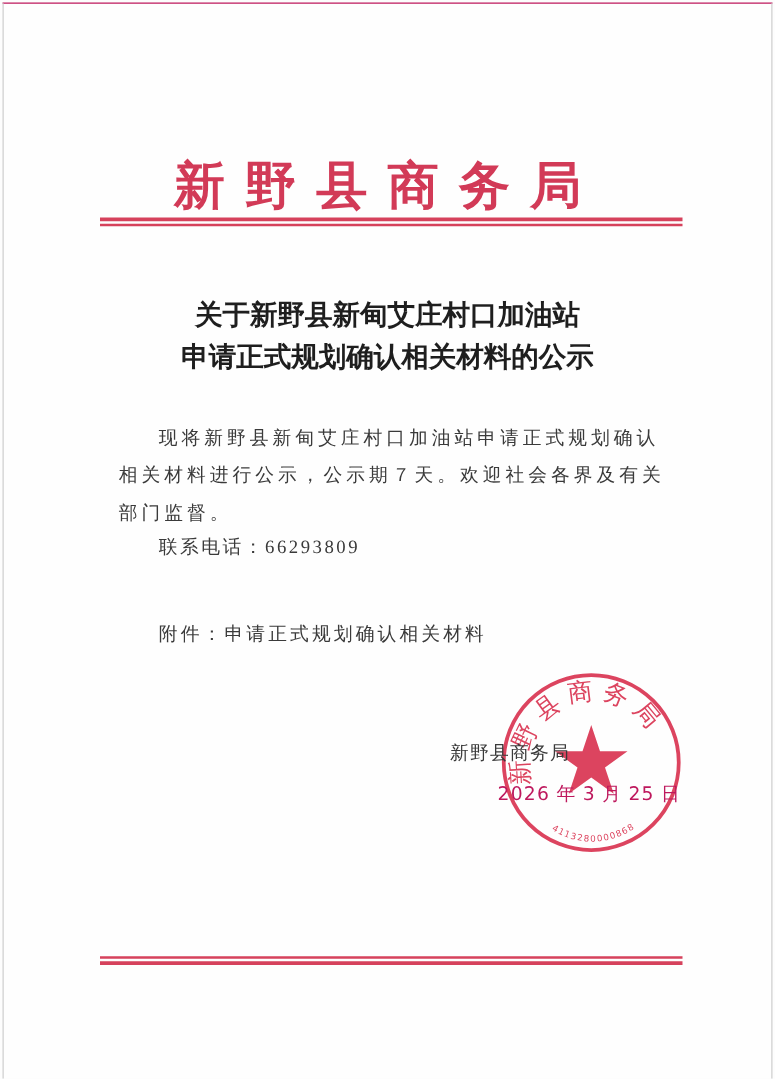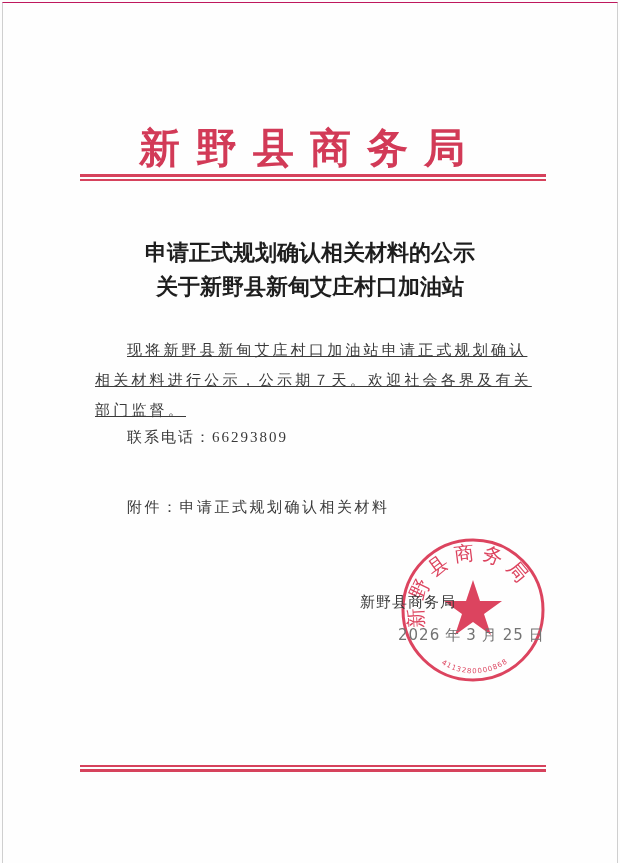--- a/index.html
+++ b/index.html
@@ -28,44 +28,44 @@
     position: absolute; left: 0; right: 0; top: 232px; text-align: center;
     font-size: 22px; font-weight: bold; color: #1e1e1e; line-height: 34px;
     font-family: "DejaVu Serif", serif;
   }
   .body-text {
     position: absolute; left: 92px; width: 446px; top: 332px;
     font-size: 15px; color: #3a3a3a; line-height: 30px; letter-spacing: 3.2px;
     font-family: "DejaVu Sans", sans-serif;
   }
   .body-text p { margin: 0; }
-  .indent { text-indent: 32px; text-decoration: underline; }
+  .indent { text-indent: 32px; }
   .contact { position: absolute; left: 124px; top: 425px; font-size: 15px; color: #3a3a3a; letter-spacing: 2px; font-family: Liberation Serif, serif; }
   .attachment { position: absolute; left: 124px; top: 495px; font-size: 15px; color: #3a3a3a; letter-spacing: 2.5px; font-family: Liberation Serif, serif; }
   .sign-org { position: absolute; left: 357px; top: 590px; font-size: 15px; color: #3a3a3a; letter-spacing: 1px; font-family: "DejaVu Sans", sans-serif; z-index: 2; }
-  .sign-date { position: absolute; left: 395px; top: 623px; font-size: 15px; color: #737373; letter-spacing: 1px; font-family: "DejaVu Sans", sans-serif; z-index: 2; }
+  .sign-date { position: absolute; left: 395px; top: 623px; font-size: 15px; color: #be185d; letter-spacing: 1px; font-family: "DejaVu Sans", sans-serif; z-index: 2; }
   .sign-date span { margin-right: 5px; }
   .stamp { position: absolute; left: 395px; top: 532px; width: 150px; height: 150px; z-index: 1; opacity: 0.9; }
 </style>
 </head>
 <body>
 
 <div class="page">
 
   <div class="org-header">新野县商务局</div>
 
   <div class="rule rule-top">
     <div class="thick"></div>
     <div class="gap"></div>
     <div class="thin"></div>
   </div>
 
   <div class="title">
+    <div>关于新野县新甸艾庄村口加油站</div>
     <div>申请正式规划确认相关材料的公示</div>
-    <div>关于新野县新甸艾庄村口加油站</div>
   </div>
 
   <div class="body-text">
     <p class="indent">现将新野县新甸艾庄村口加油站申请正式规划确认相关材料进行公示，公示期７天。欢迎社会各界及有关部门监督。</p>
   </div>
 
   <div class="contact">
     <span>联系电话：</span><span>66293809</span>
   </div>
 

